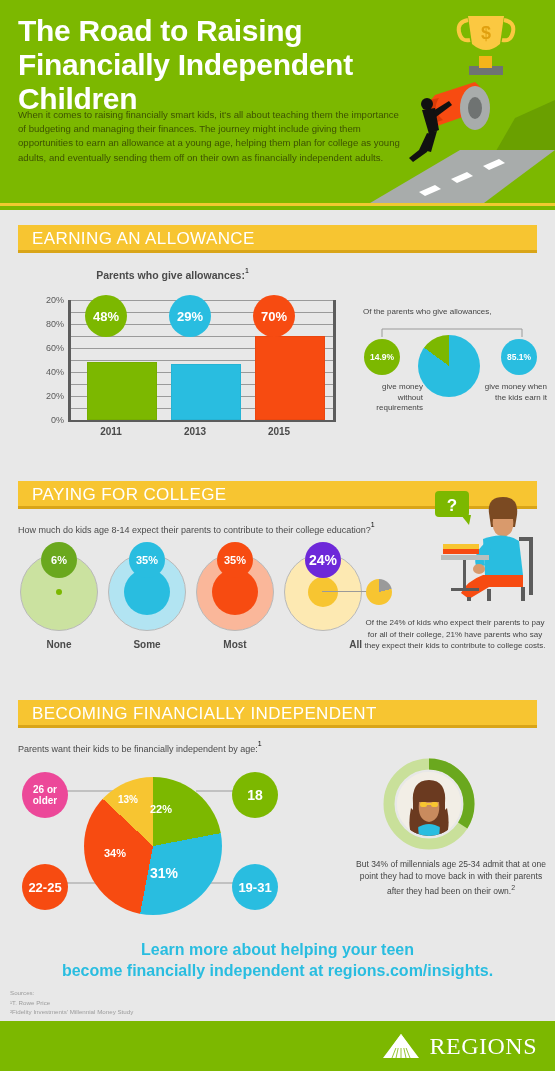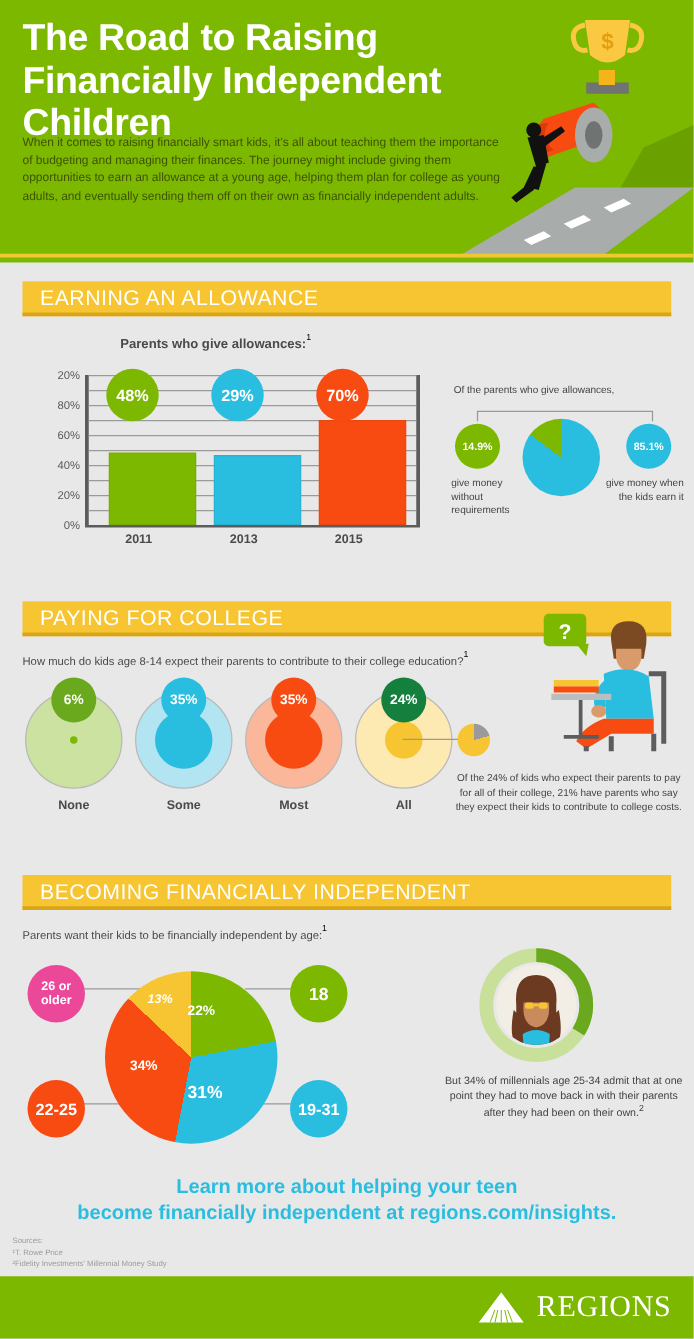--- a/index.html
+++ b/index.html
@@ -227,21 +227,21 @@
   <svg style="position:absolute;left:360px;top:100px;" width="190" height="80">
     <path d="M22,12 L22,4 L162,4 L162,12" stroke="#9a9a9a" stroke-width="1" fill="none"></path>
   </svg>
 
   <div class="pie" style="left:418px;top:110px;width:62px;height:62px;
               background:conic-gradient(#29bde0 0deg 306.4deg, #7cb800 306.4deg 360deg);"></div>
 
   <div class="bubble-badge" style="left:364px;top:114px;width:36px;height:36px;background:#7cb800;font-size:8.5px;">14.9%</div>
   <div class="bubble-badge" style="left:501px;top:114px;width:36px;height:36px;background:#29bde0;font-size:8.5px;">85.1%</div>
 
-  <div class="callout-txt" style="left:361px;top:157px;width:62px;text-align:left;">give money without requirements</div>
+  <div class="callout-txt" style="left:361px;top:157px;width:62px;text-align:right;">give money without requirements</div>
   <div class="callout-txt" style="left:482px;top:157px;width:65px;text-align:right;">give money when the kids earn it</div>
 </div>
 
 <div class="section" style="position:absolute;left:0;top:481px;">
   <div class="sec-head">
     <span>PAYING FOR COLLEGE</span>
   </div>
 
   <div style="position:absolute;left:18px;top:38px;width:440px;">
     <span style="font-size:9px;color:#4a4a4a;">How much do kids age 8-14 expect their parents to contribute to their college education?</span><span class="sup">1</span>
@@ -278,22 +278,22 @@
     <div class="bubble-badge" style="left:129px;top:61px;width:36px;height:36px;background:#29bde0;font-size:11px;">35%</div>
     <div class="bub-label" style="left:108px;top:158px;width:78px;">Some</div>
 
     <div class="bub-outer" style="left:196px;top:72px;width:78px;height:78px;background:#fab79a;"></div>
     <div class="bub-inner" style="left:212px;top:88px;width:46px;height:46px;background:#f74b11;"></div>
     <div class="bubble-badge" style="left:217px;top:61px;width:36px;height:36px;background:#f74b11;font-size:11px;">35%</div>
     <div class="bub-label" style="left:196px;top:158px;width:78px;">Most</div>
 
     <div class="bub-outer" style="left:284px;top:72px;width:78px;height:78px;background:#fde9b2;"></div>
     <div class="bub-inner" style="left:308px;top:96px;width:30px;height:30px;background:#f7c531;"></div>
-    <div class="bubble-badge" style="left:305px;top:61px;width:36px;height:36px;background:#15803d;font-size:11px;">24%</div>
-    <div class="bub-label" style="left:284px;top:158px;width:78px;">All</div>
+    <div class="bubble-badge" style="left:305px;top:61px;width:36px;height:36px;background:#6d28d9;font-size:14px;">24%</div>
+    <div class="bub-label" style="left:284px;top:158px;width:78px;text-align:right;">All</div>
 
     <div class="callout-line" style="left:322px;top:110px;width:54px;height:1px;"></div>
     <div class="pie" style="left:366px;top:98px;width:26px;height:26px;
                 background:conic-gradient(#9a9a9a 0deg 75.6deg, #f7c531 75.6deg 360deg);"></div>
   </div>
 
   <div style="position:absolute;left:364px;top:136px;width:182px;font-size:8px;color:#444;line-height:1.45;text-align:center;">Of the 24% of kids who expect their parents to pay for all of their college, 21% have parents who say they expect their kids to contribute to college costs.</div>
 </div>
 
 <div class="section" style="position:absolute;left:0;top:700px;">
@@ -315,21 +315,21 @@
   <div class="pie" style="left:84px;top:77px;width:138px;height:138px;
               background:conic-gradient(
                 #7cb800 0deg 79.2deg,
                 #29bde0 79.2deg 190.8deg,
                 #f74b11 190.8deg 313.2deg,
                 #f7c531 313.2deg 360deg);"></div>
 
   <div style="position:absolute;left:150px;top:103px;color:#fff;font-size:11px;font-weight:bold;">22%</div>
   <div style="position:absolute;left:150px;top:165px;color:#fff;font-size:14px;font-weight:bold;">31%</div>
   <div style="position:absolute;left:104px;top:147px;color:#fff;font-size:11px;font-weight:bold;">34%</div>
-  <div style="position:absolute;left:118px;top:94px;color:#fff;font-size:10px;font-weight:bold;font-style:italic;">13%</div>
+  <div style="position:absolute;left:118px;top:94px;color:#fff;font-size:10px;font-weight:bold;">13%</div>
 
   <div class="bubble-badge" style="left:22px;top:72px;width:46px;height:46px;background:#ec4899;font-size:10px;line-height:1.15;text-align:center;flex-direction:column;">
     <span>26 or older</span>
   </div>
   <div class="bubble-badge" style="left:232px;top:72px;width:46px;height:46px;background:#7cb800;font-size:14px;">18</div>
   <div class="bubble-badge" style="left:22px;top:164px;width:46px;height:46px;background:#f74b11;font-size:13px;">22-25</div>
   <div class="bubble-badge" style="left:232px;top:164px;width:46px;height:46px;background:#29bde0;font-size:13px;">19-31</div>
 
   <svg style="position:absolute;left:383px;top:58px;" width="92" height="92">
     <circle cx="46" cy="46" r="40" fill="none" stroke="#c9e09a" stroke-width="11"></circle>

